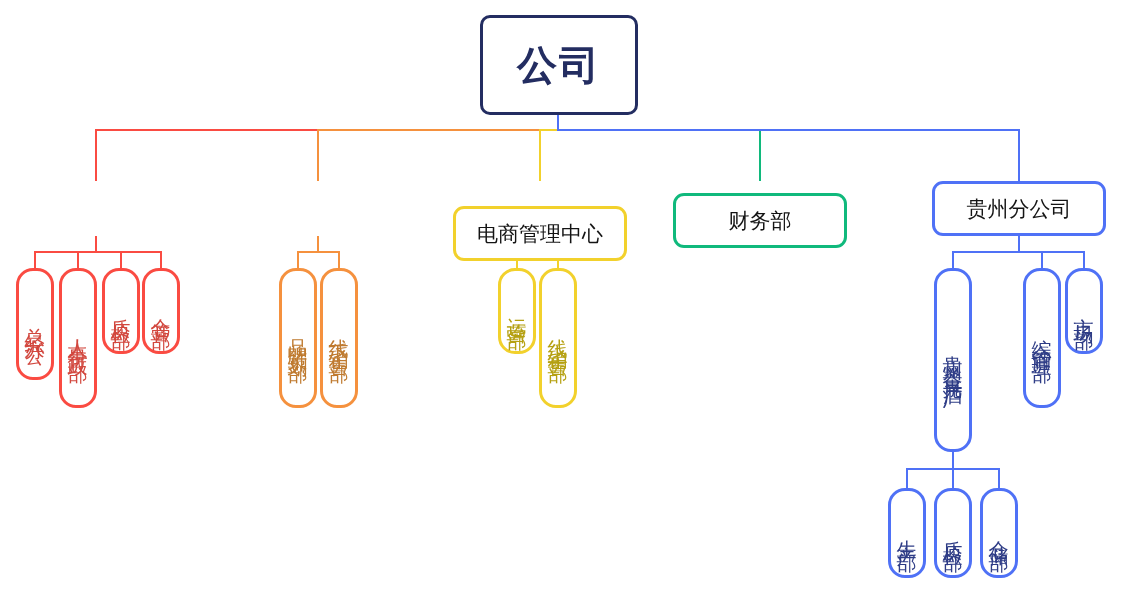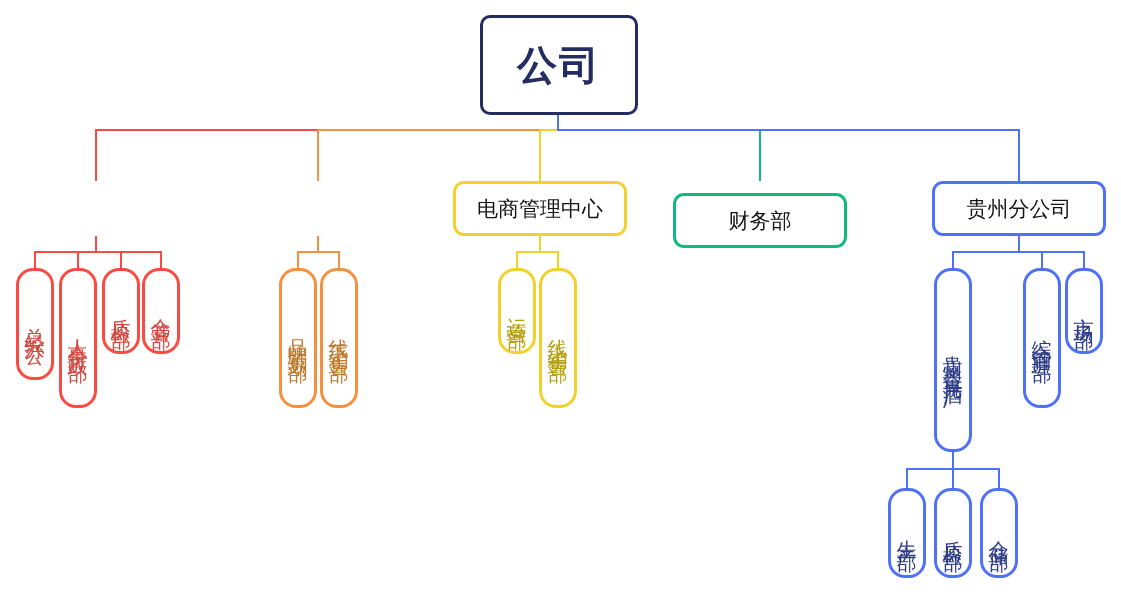--- a/index.html
+++ b/index.html
@@ -14,21 +14,21 @@
   .bg-yellow{background:#f2d12c;}
   .bg-green{background:#10b97c;}
   .bg-blue{background:#4f71f6;}
   
   .node{position:absolute;box-sizing:border-box;background:#fff;border:3px solid #000;
         border-radius:10px;display:flex;align-items:center;justify-content:center;text-align:right;}
   .root{border-color:#232d61;color:#232d61;font-size:40px;font-weight:bold;letter-spacing:2px;}
   .lvl2{font-size:21px;color:#141414;height:55px;top:181px;border-radius:11px;white-space:nowrap;}
   .bd-red{border-color:#fa4b42;}
   .bd-orange{border-color:#f5913e;}
-  .bd-yellow{border-color:#f2d12c;}
+  .bd-yellow{border-color:#f2d12c;margin-top:25px;}
   .bd-green{border-color:#10b97c;}
   .bd-blue{border-color:#4f71f6;}
   
   .pill{position:absolute;box-sizing:border-box;background:#fff;border:3px solid #000;
         border-radius:17px;width:38px;display:flex;align-items:center;justify-content:center;}
   .pill span{writing-mode:vertical-rl;text-orientation:upright;font-size:20px;
              letter-spacing:6px;line-height:20px;}
   .p-red{border-color:#fa4b42;}   .p-red span{color:#d2473e;}
   .p-orange{border-color:#f5913e;}.p-orange span{color:#bf7a2f;}
   .p-yellow{border-color:#f2d12c;}.p-yellow span{color:#b5a011;}

